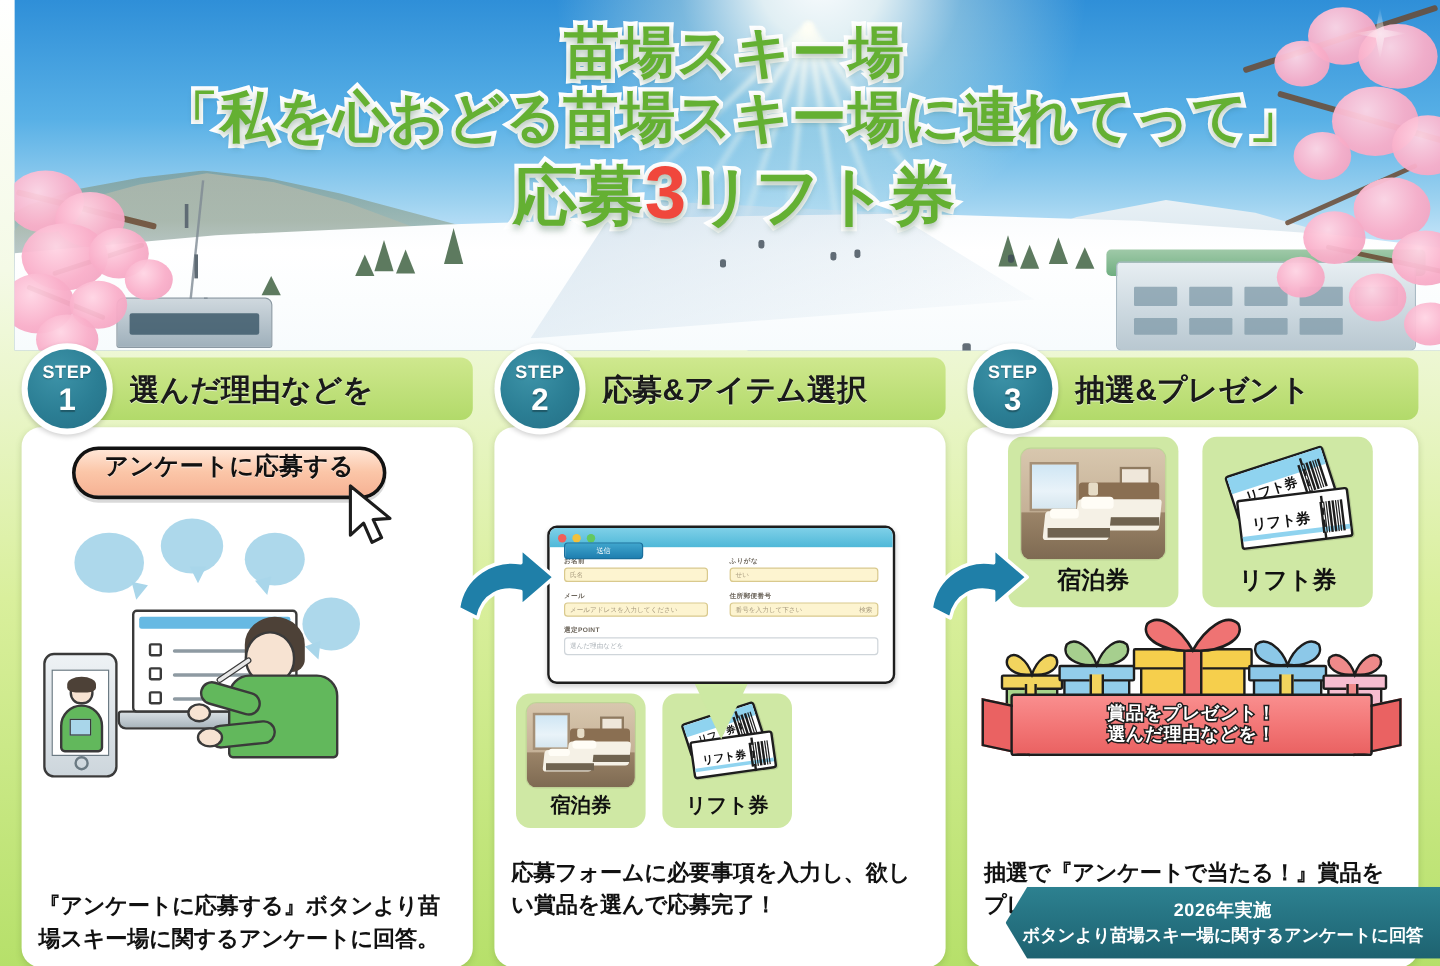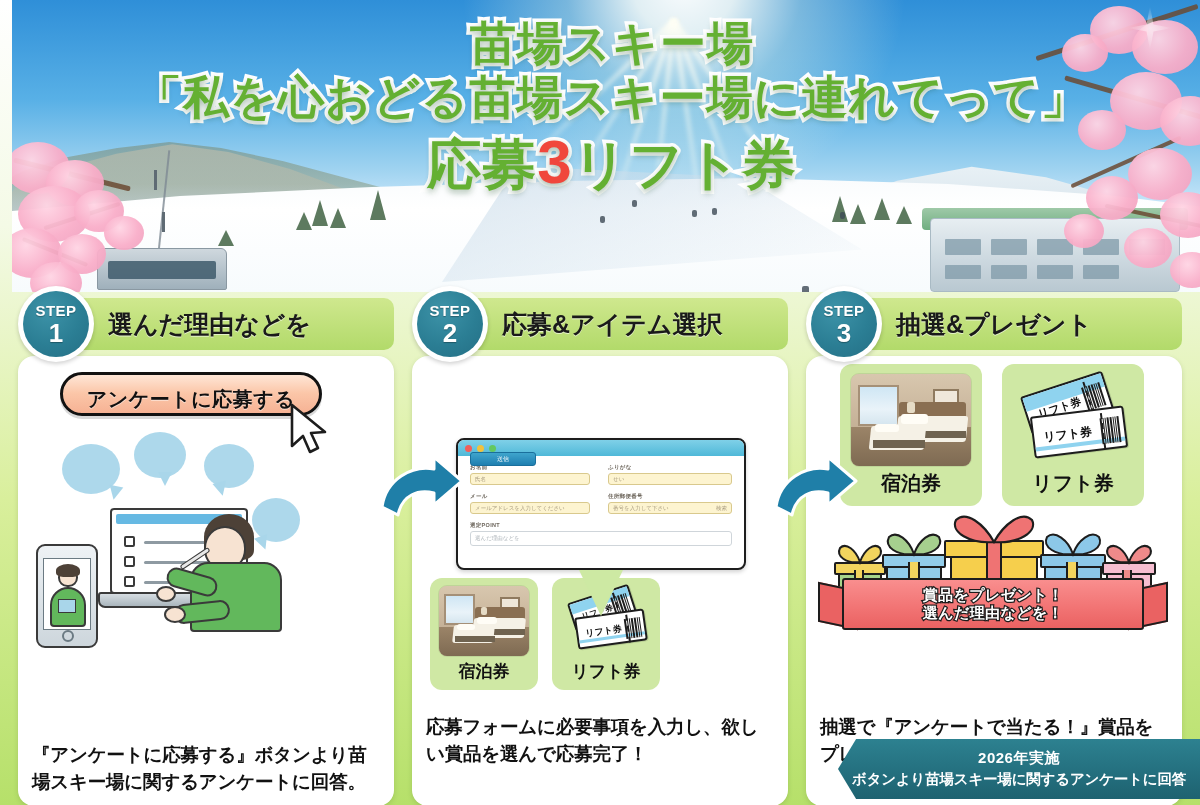--- a/index.html
+++ b/index.html
@@ -160,21 +160,21 @@
   .cap2 { bottom:38px; }
 
   
   .big-arrow { position:absolute; z-index:12; }
 
   
   .cta-btn {
     position:absolute; left:42px; top:16px; width:262px; height:44px;
     border-radius:22px; border:3px solid #121212;
     background:linear-gradient(180deg,#ffe6d6 0%,#fbc6a8 48%,#f6b294 100%);
-    display:flex; align-items:flex-end; justify-content:center;
+    display:flex; align-items:flex-start; justify-content:center;
     box-shadow:0 3px 0 rgba(0,0,0,.15);
   }
   .cta-txt {
     font-size:20px; font-weight:bold; color:#111; letter-spacing:.5px;
     text-shadow:0 1px 0 rgba(255,255,255,.55);
   }
   .cursor { position:absolute; left:268px; top:46px; z-index:4; }
   .bubble {
     position:absolute; border-radius:50%;
     background:#a9d6ea; opacity:.95;

